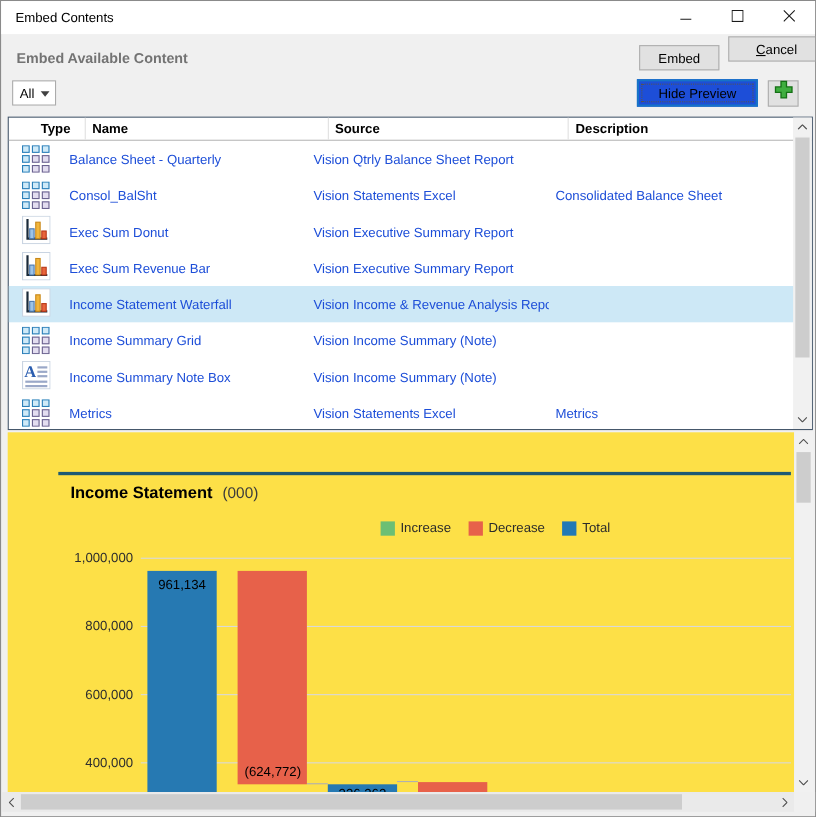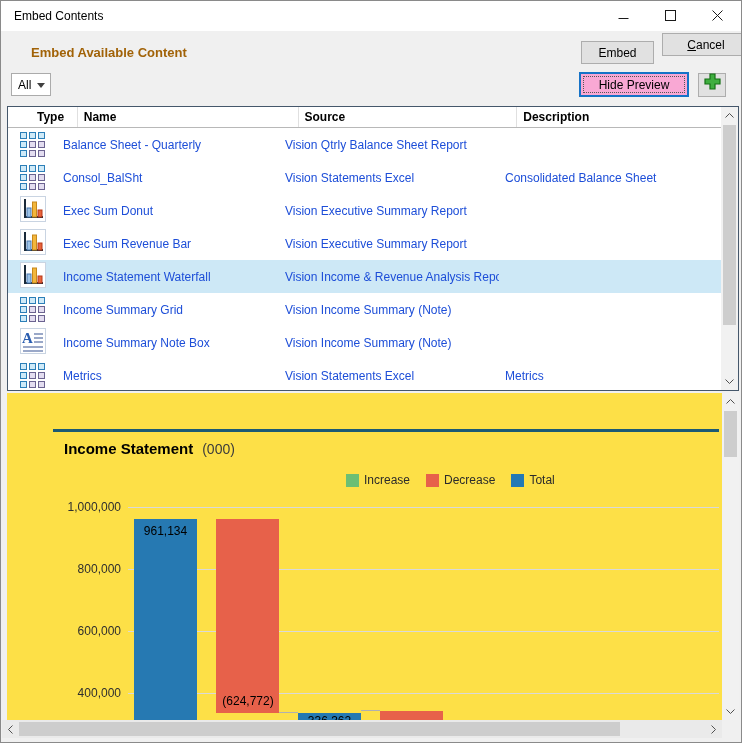--- a/index.html
+++ b/index.html
@@ -4,32 +4,32 @@
 <style>
   html,body{margin:0;padding:0;background:#d8d8d8;}
   .window{position:relative;width:742px;height:743px;box-sizing:border-box;border:1px solid #8a8a8a;
     background:#f0f0f0;font-family:"Liberation Sans",sans-serif;overflow:hidden;}
   
   .titlebar{position:absolute;top:0;left:0;right:0;height:30px;background:#ffffff;}
   .titlebar-title{position:absolute;left:13px;top:8px;font-size:12px;color:#000;}
   .tb-controls{position:absolute;right:0;top:0;height:30px;display:flex;}
   .tb-btn{width:47px;height:30px;display:flex;align-items:center;justify-content:center;background:#fff;}
   
-  .hdr-title{position:absolute;left:14px;top:44px;font-size:13px;font-weight:bold;color:#a16207;margin-left:16px;}
+  .hdr-title{position:absolute;left:14px;top:44px;font-size:13px;font-weight:bold;color:#737373;}
   .btn{position:absolute;box-sizing:border-box;height:23px;background:#e1e1e1;border:1px solid #adadad;
     font-size:12px;color:#000;text-align:center;line-height:21px;display:block;font-family:"Liberation Sans",sans-serif;}
   #embed-btn{left:580px;top:40px;width:73px;}
   #cancel-btn{left:661px;top:32px;width:88px;}
   #cancel-btn::first-letter{text-decoration:underline;}
   .combo{position:absolute;left:10px;top:72px;width:40px;height:23px;box-sizing:border-box;background:#fff;
     border:1px solid #ababab;font-size:12px;}
   .combo .val{position:absolute;left:6px;top:4px;}
   .combo .arrow{position:absolute;right:5px;top:9px;width:0;height:0;border-left:4px solid transparent;
     border-right:4px solid transparent;border-top:5px solid #404040;}
-  #hide-preview-btn{left:578px;top:71px;width:110px;height:25px;line-height:21px;border:2px solid #1673c7;background:#f9a8d4;}
+  #hide-preview-btn{left:578px;top:71px;width:110px;height:25px;line-height:21px;border:2px solid #1673c7;background:#1d4ed8;}
   #hide-preview-btn .focus-dots{position:absolute;inset:2px;border:1px dotted #555;pointer-events:none;}
   #add-btn{left:697px;top:72px;width:28px;height:24px;padding:0;display:flex;align-items:center;justify-content:center;}
   
   .table{position:absolute;left:6px;top:105px;width:732px;height:285px;box-sizing:border-box;
     background:#fff;border:1px solid #45576b;}
   .thead{display:flex;height:20px;border-bottom:1px solid #b8b8b8;font-size:12px;font-weight:bold;color:#000;padding-left:21px;}
   .th{box-sizing:border-box;padding:3px 0 0 6px;border-right:1px solid #e0e0e0;}
   .th.c-type{width:49px;padding-left:8px;}
   .th.c-name{width:222px;}
   .th.c-source{width:220px;}

